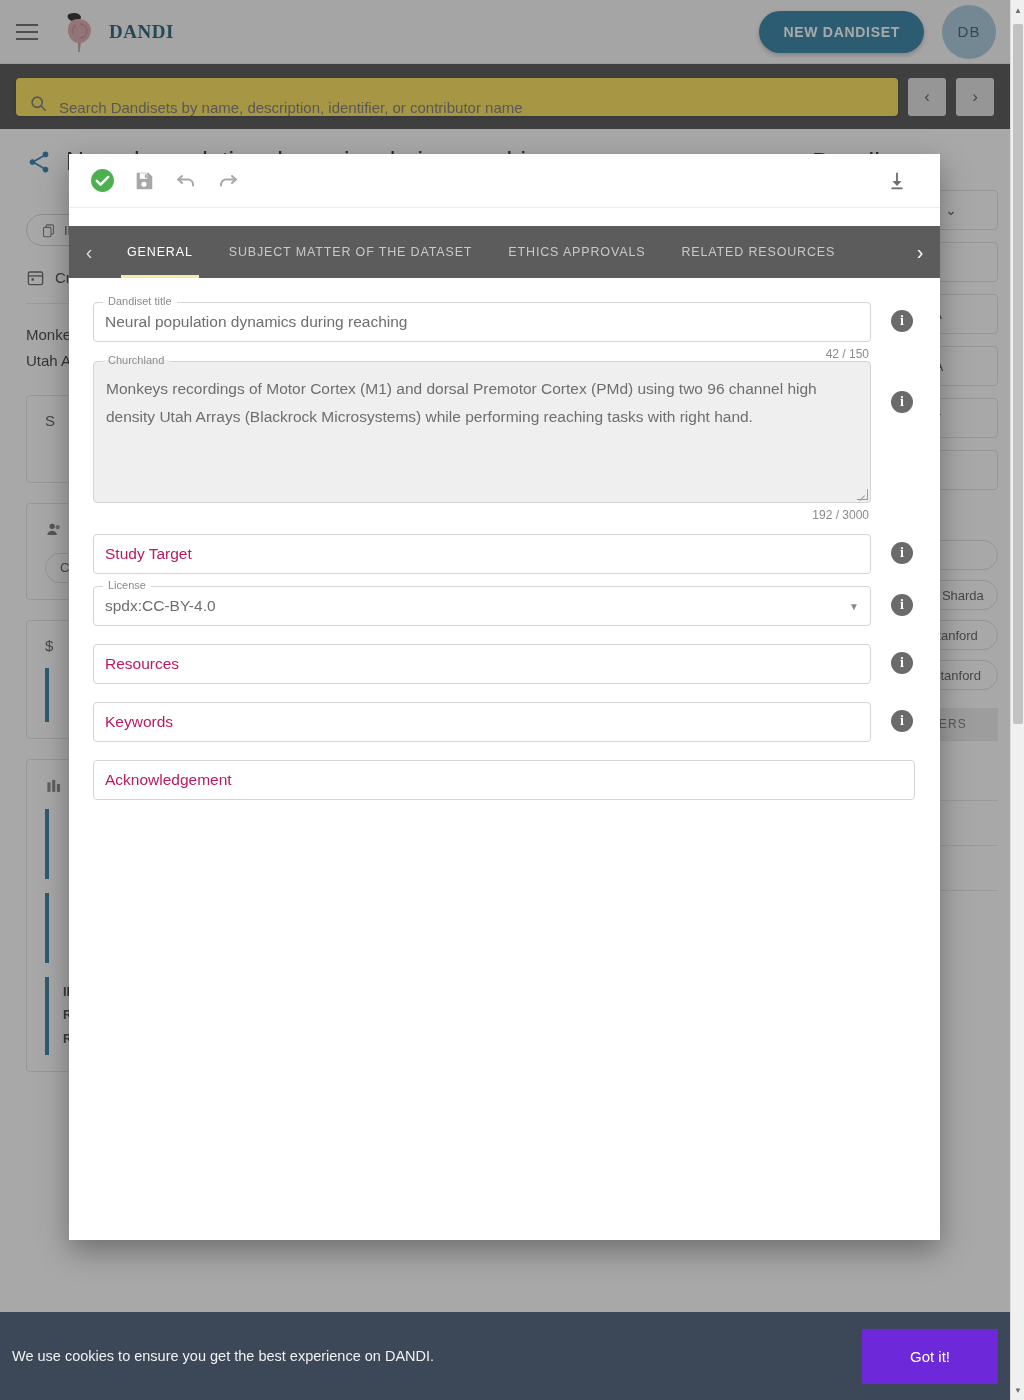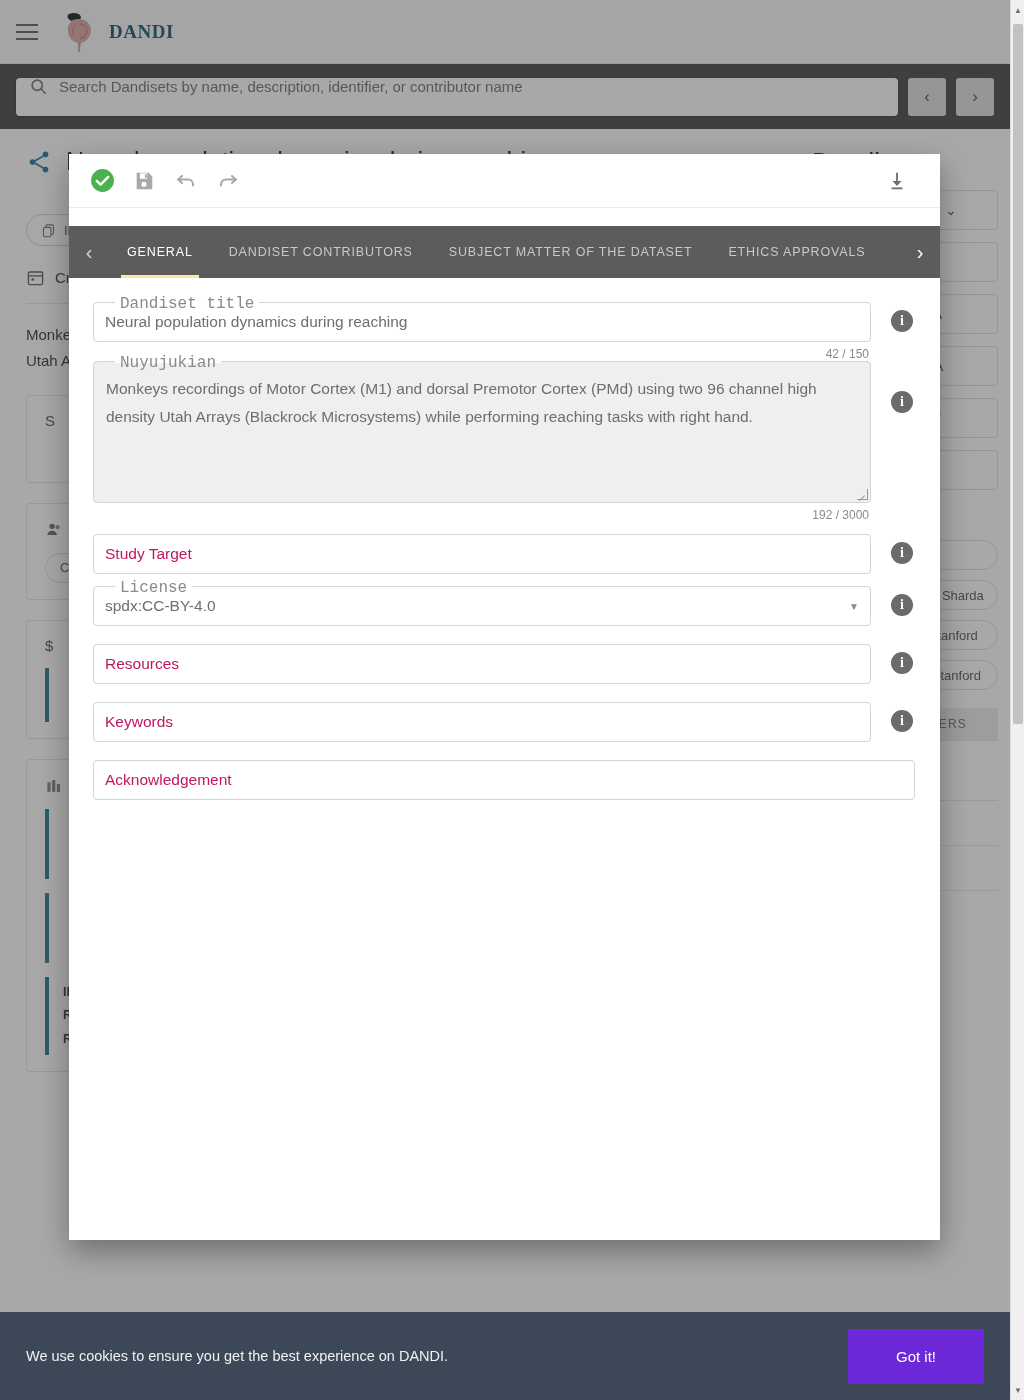--- a/index.html
+++ b/index.html
@@ -43,22 +43,22 @@
     width: 54px; height: 54px; border-radius: 50%;
     background: #9ec5d8; color: #2b4a5a; font-size: 15px; letter-spacing: 1px;
     display: flex; align-items: center; justify-content: center; cursor: pointer;
   }
 
   .searchbar-row {
     position: absolute; top: 64px; left: 0; width: 1010px; height: 65px;
     background: #3d3d3d; display: flex; align-items: center; padding: 0 16px; gap: 10px;
   }
   .searchbox {
-    flex: 1 1 auto; height: 38px; background: #ffffff; border-radius: 4px;
-    display: flex; align-items: flex-start; padding: 0 14px; gap: 12px;
+    flex: 1 1 auto; height: 38px; background: #fde047; border-radius: 4px;
+    display: flex; align-items: flex-end; padding: 0 14px; gap: 12px;
     box-shadow: 0 1px 3px rgba(0,0,0,0.3);
   }
   .search-ph { color: #6b6b6b; font-size: 15px; }
   .nav-sq {
     width: 38px; height: 38px; background: #dedede; border-radius: 3px;
     display: flex; align-items: center; justify-content: center;
     color: #4a4a4a; font-size: 17px; cursor: pointer;
   }
 
   .page-body { position: absolute; top: 129px; left: 0; width: 1010px; bottom: 0; background: #fff; }
@@ -161,22 +161,22 @@
   .field-row { display: flex; align-items: flex-start; gap: 0; }
   .field-outer { position: relative; }
   .fw-narrow { width: 778px; }
   .fw-wide   { width: 822px; }
 
   .outlined {
     position: relative; border: 1px solid #d4d4d4; border-radius: 4px; background: #fff;
   }
   .outlined.filled { background: #efefef; }
   .outlined .legend {
-    position: absolute; top: -7px; left: 21px; background: #fff; padding: 0 5px;
-    font-size: 16px; color: #8a8a8a; line-height: 1; font-family: Liberation Mono, monospace;
+    position: absolute; top: -7px; left: 9px; background: #fff; padding: 0 5px;
+    font-size: 11px; color: #8a8a8a; line-height: 1;
   }
   .outlined.filled .legend { background: linear-gradient(to bottom,#fff 50%,#efefef 50%); }
   .fld-val { font-size: 15.5px; color: #6e6e6e; }
   .fld-ph  { font-size: 15.5px; color: #be185d; }
 
   .inp { height: 38px; display: flex; align-items: center; padding: 0 11px; }
   .ta  { height: 140px; padding: 13px 12px 0 12px; line-height: 1.72; position: relative; }
   .ta .resize {
     position: absolute; right: 2px; bottom: 2px; width: 11px; height: 11px;
     border-right: 1px solid #9a9a9a; border-bottom: 1px solid #9a9a9a;
@@ -192,21 +192,21 @@
     width: 22px; height: 22px; border-radius: 50%; background: #6b6b6b; color: #fff;
     font-size: 14px; font-weight: bold; font-family: "Liberation Serif", serif;
     display: flex; align-items: center; justify-content: center; cursor: pointer;
     flex: 0 0 auto; margin-left: 20px; margin-top: 8px;
   }
   .spacer-gap { height: 12px; }
 
   
   .cookie {
     position: absolute; left: 0; bottom: 0; width: 1010px; height: 88px;
-    background: #3c4858; display: flex; align-items: center; padding: 0 26px; z-index: 30;
+    background: #3c4858; display: flex; align-items: center; padding: 0 12px; z-index: 30;
   }
   .cookie-text { color: #f1f1f1; font-size: 14.5px; }
   .cookie-btn {
     margin-left: auto; background: #6d28d9; color: #fff; border: none;
     height: 55px; padding: 0 48px; font-size: 15px; cursor: pointer; border-radius: 1px;
   }
 </style>
 </head>
 <body>
 
@@ -227,20 +227,24 @@
             <path d="M9 3 C14 1 20 2 21 6 C21 9 16 11 12 10 C8 9 6 5 9 3 Z" fill="#111111"></path>
             <path d="M13 9 C22 6 31 11 31 19 C31 26 26 31 21 32 L20 38 L18 32 C12 31 8 26 8 19 C8 14 10 11 13 9 Z" fill="#d9a1a1"></path>
             <path d="M20 13 C24 13 27 16 27 20 C27 24 24 27 20 27" fill="none" stroke="#bf8080" stroke-width="1.3"></path>
             <path d="M16 14 C13 16 12 19 13 23" fill="none" stroke="#bf8080" stroke-width="1.3"></path>
             <path d="M19 32 L19 41" stroke="#c08c8c" stroke-width="1.6" fill="none"></path>
           </svg>
         </div>
         <div class="brand-text">DANDI</div>
       </div>
 
+      <div class="appbar-right">
+        <button class="new-dandiset-btn">NEW DANDISET</button>
+        <div class="avatar">DB</div>
+      </div>
     </div>
 
     <div class="searchbar-row">
       <div class="searchbox">
         <span>
           <svg width="17" height="17" viewBox="0 0 20 20">
               <circle cx="8.5" cy="8.5" r="6" fill="none" stroke="#6b6b6b" stroke-width="1.9"></circle>
               <line x1="13" y1="13" x2="18.5" y2="18.5" stroke="#6b6b6b" stroke-width="1.9"></line>
             </svg>
         </span>
@@ -430,21 +434,20 @@
           </svg>
       </div>
     </div>
 
     <div class="dlg-subbar"></div>
 
     <div class="tabsbar">
       <div class="tab-arrow">‹</div>
       <div class="tabs-scroll">
         <div class="tab active">GENERAL</div>
-        <div class="tab">DANDISET CONTRIBUTORS</div>
         <div class="tab">SUBJECT MATTER OF THE DATASET</div>
         <div class="tab">ETHICS APPROVALS</div>
         <div class="tab">RELATED RESOURCES</div>
       </div>
       <div class="tab-arrow right">›</div>
     </div>
 
     <div class="dlg-body">
 
       <div class="field-row">
@@ -456,21 +459,21 @@
               </div>
           </div>
           <div class="counter">42 / 150</div>
         </div>
         <div class="info-ico">i</div>
       </div>
 
       <div class="field-row">
         <div class="field-outer fw-narrow">
           <div class="outlined filled">
-            <span class="legend">Nuyujukian</span>
+            <span class="legend">Churchland</span>
             <div class="ta">
               <span class="fld-val">Monkeys recordings of Motor Cortex (M1) and dorsal Premotor Cortex (PMd) using two 96 channel high density Utah Arrays (Blackrock Microsystems) while performing reaching tasks with right hand.</span>
               <span class="resize"></span>
             </div>
           </div>
           <div class="counter">192 / 3000</div>
         </div>
         <div class="info-ico" style="margin-top:30px">i</div>
       </div>
 

